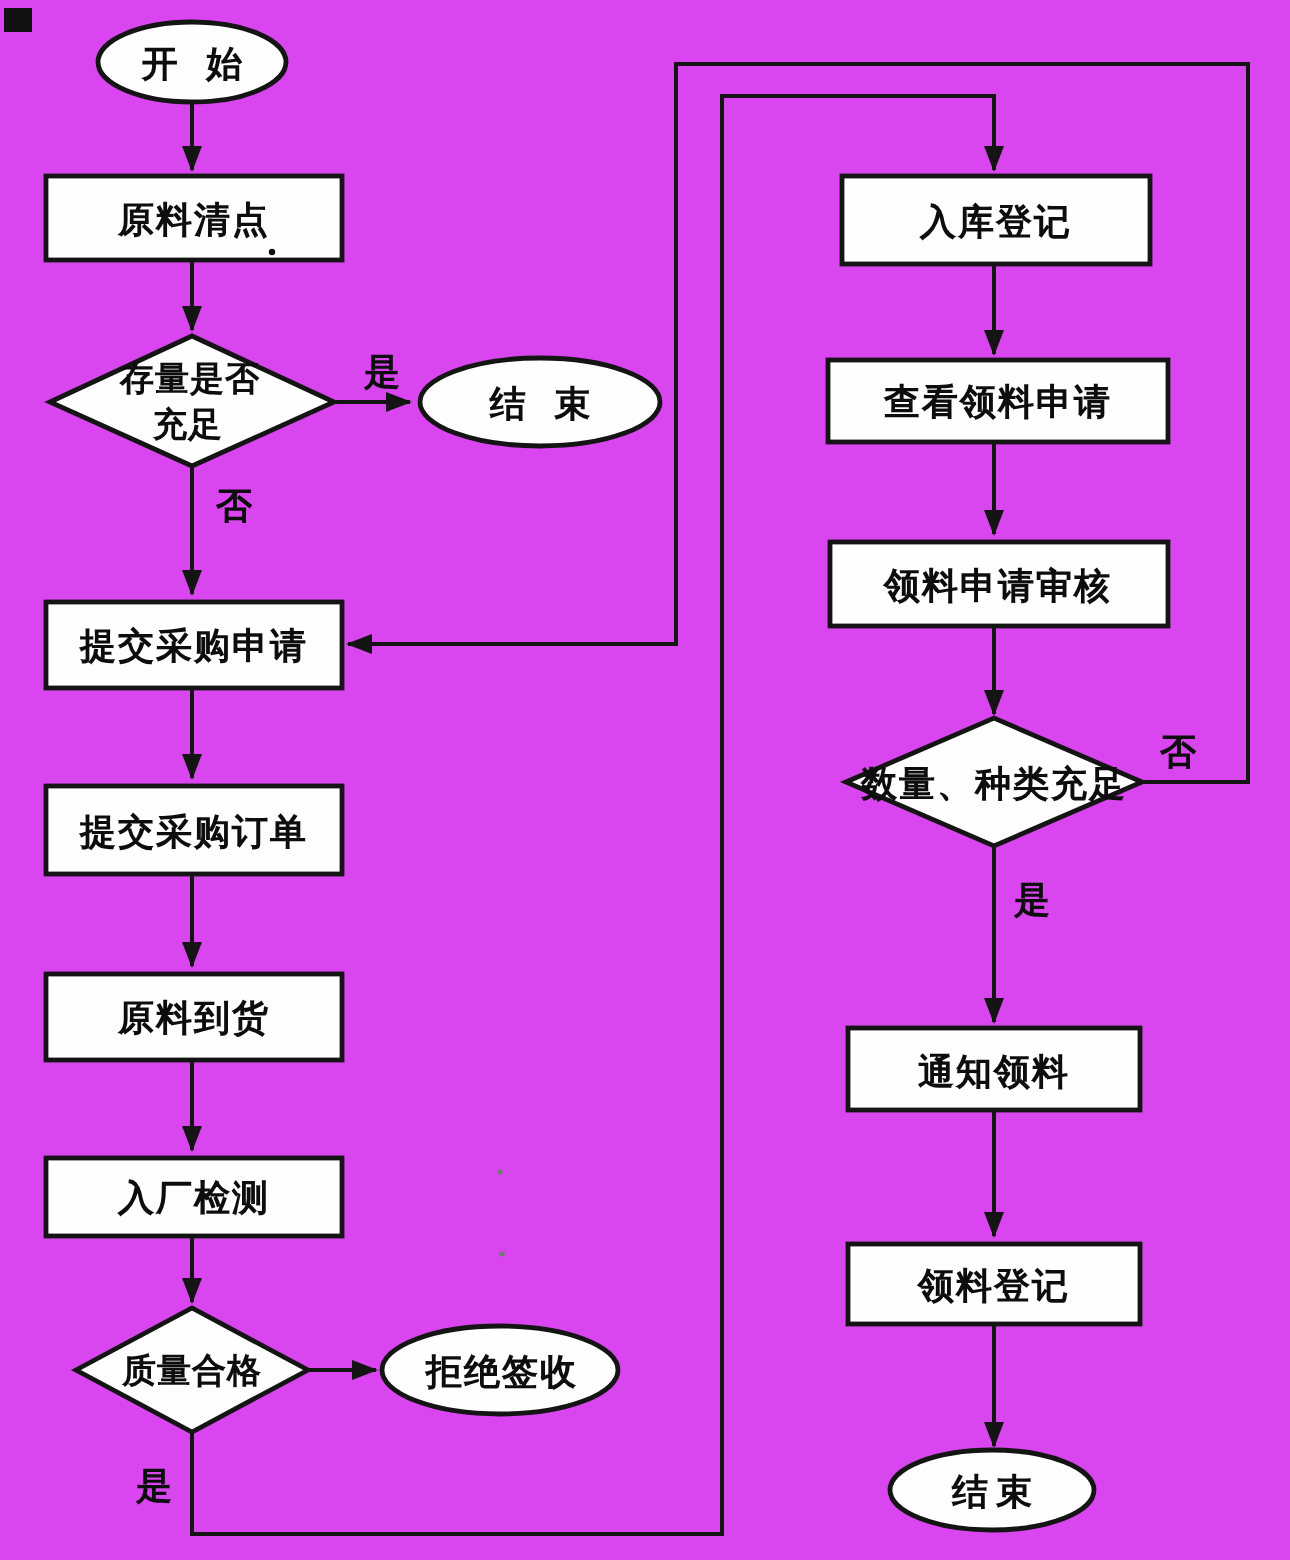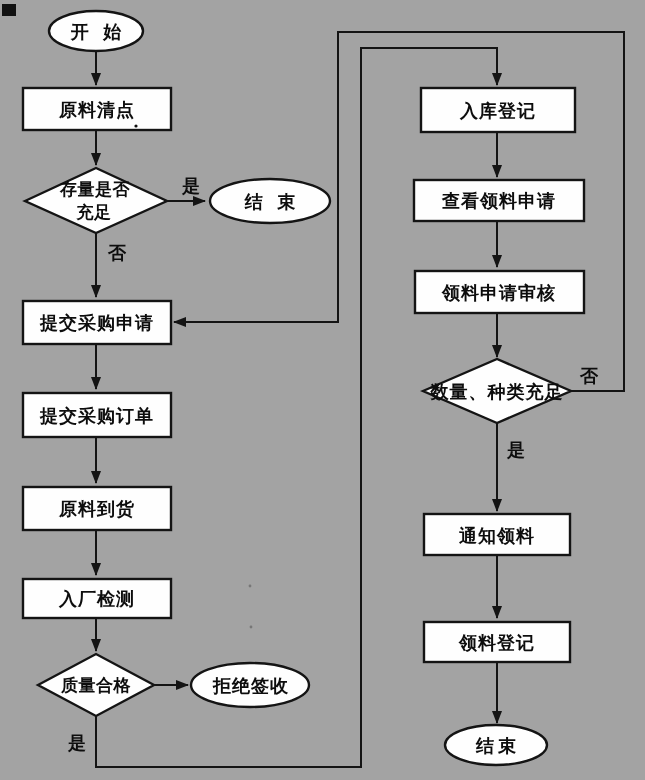--- a/index.html
+++ b/index.html
@@ -4,21 +4,21 @@
 <style>
   html, body {
     margin: 0;
     padding: 0;
     background: #ffffff;
   }
   #stage {
     position: relative;
     width: 645px;
     height: 780px;
-    background: #a3a3a3;
+    background: #d946ef;
     overflow: hidden;
   }
   svg {
     display: block;
   }
   .shape {
     fill: #fefefe;
     stroke: #141414;
     stroke-width: 2.4;
   }

